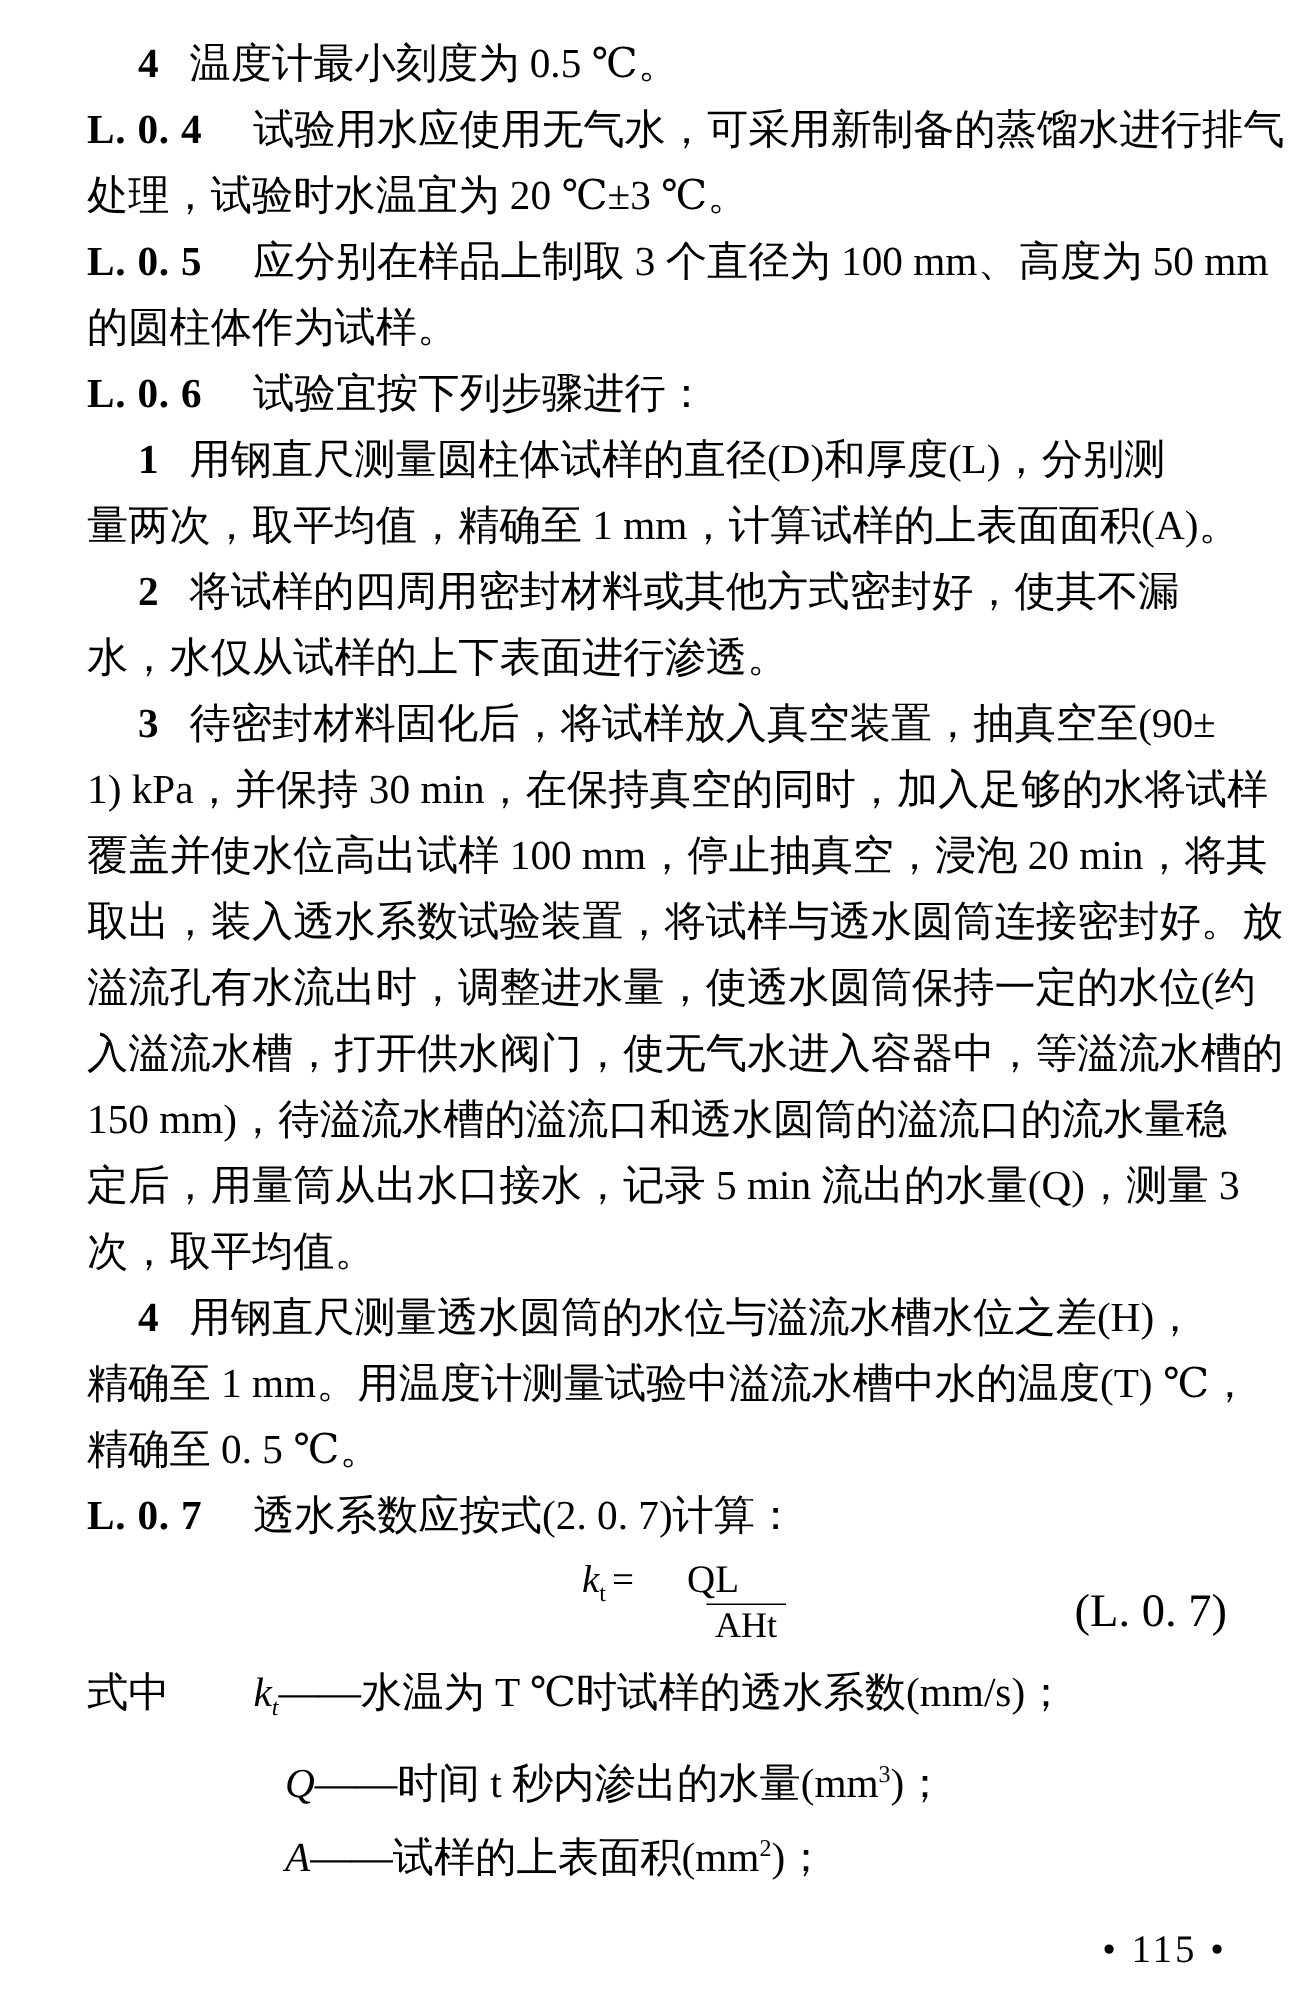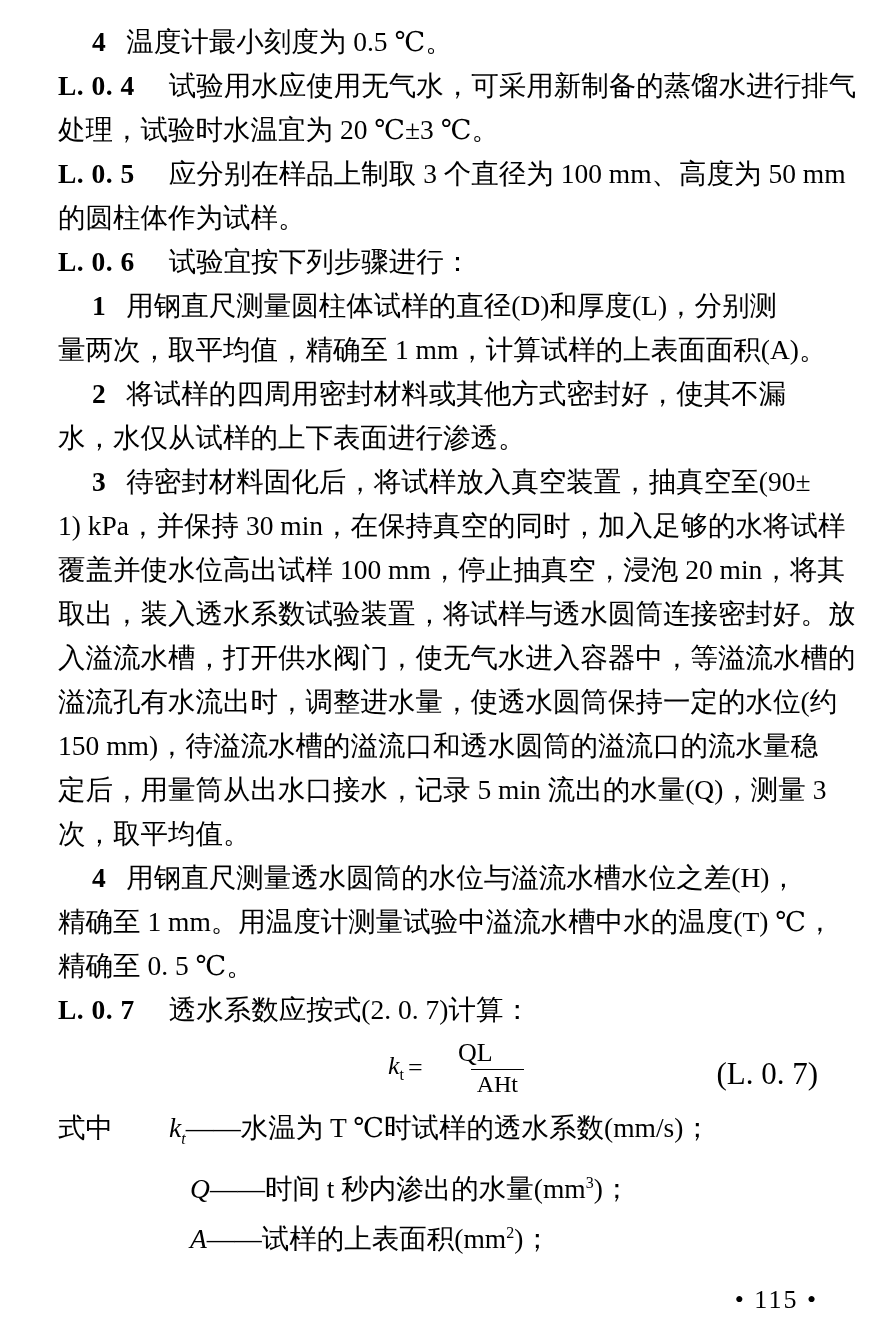--- a/index.html
+++ b/index.html
@@ -51,21 +51,21 @@
     height: 66px;
     margin-top: 6px;
     margin-bottom: 2px;
   }
   .formula {
     position: absolute;
     left: 330px;
     top: 0;
     font-size: 26px;
     display: flex;
-    align-items: center;
+    align-items: flex-start;
     font-family: "Liberation Serif", serif;
   }
   .kt {
     font-style: italic;
     font-size: 26px;
   }
   .kt sub {
     font-style: normal;
     font-size: 16px;
   }
@@ -164,24 +164,24 @@
     <div class="line">
       <span>1) kPa，并保持 30 min，在保持真空的同时，加入足够的水将试样</span>
     </div>
     <div class="line">
       <span>覆盖并使水位高出试样 100 mm，停止抽真空，浸泡 20 min，将其</span>
     </div>
     <div class="line">
       <span>取出，装入透水系数试验装置，将试样与透水圆筒连接密封好。放</span>
     </div>
     <div class="line">
+      <span>溢流孔有水流出时，调整进水量，使透水圆筒保持一定的水位(约</span>
+    </div>
+    <div class="line">
       <span>入溢流水槽，打开供水阀门，使无气水进入容器中，等溢流水槽的</span>
-    </div>
-    <div class="line">
-      <span>溢流孔有水流出时，调整进水量，使透水圆筒保持一定的水位(约</span>
     </div>
     <div class="line">
       <span>150 mm)，待溢流水槽的溢流口和透水圆筒的溢流口的流水量稳</span>
     </div>
     <div class="line">
       <span>定后，用量筒从出水口接水，记录 5 min 流出的水量(Q)，测量 3</span>
     </div>
     <div class="line">
       <span>次，取平均值。</span>
     </div>

